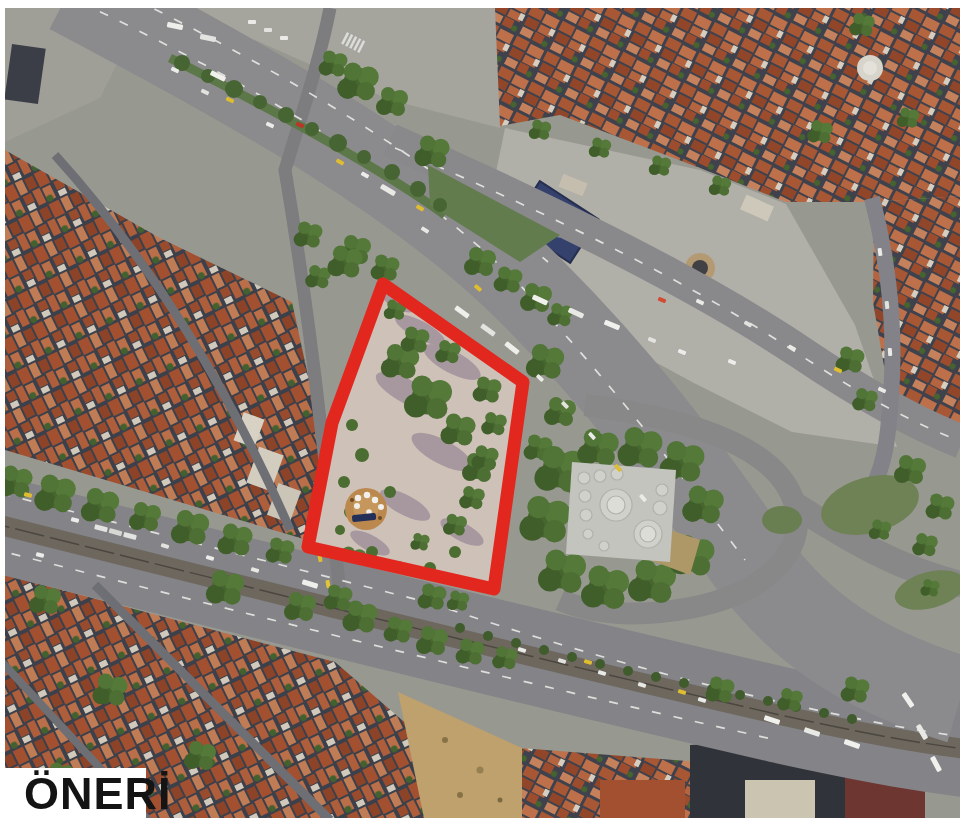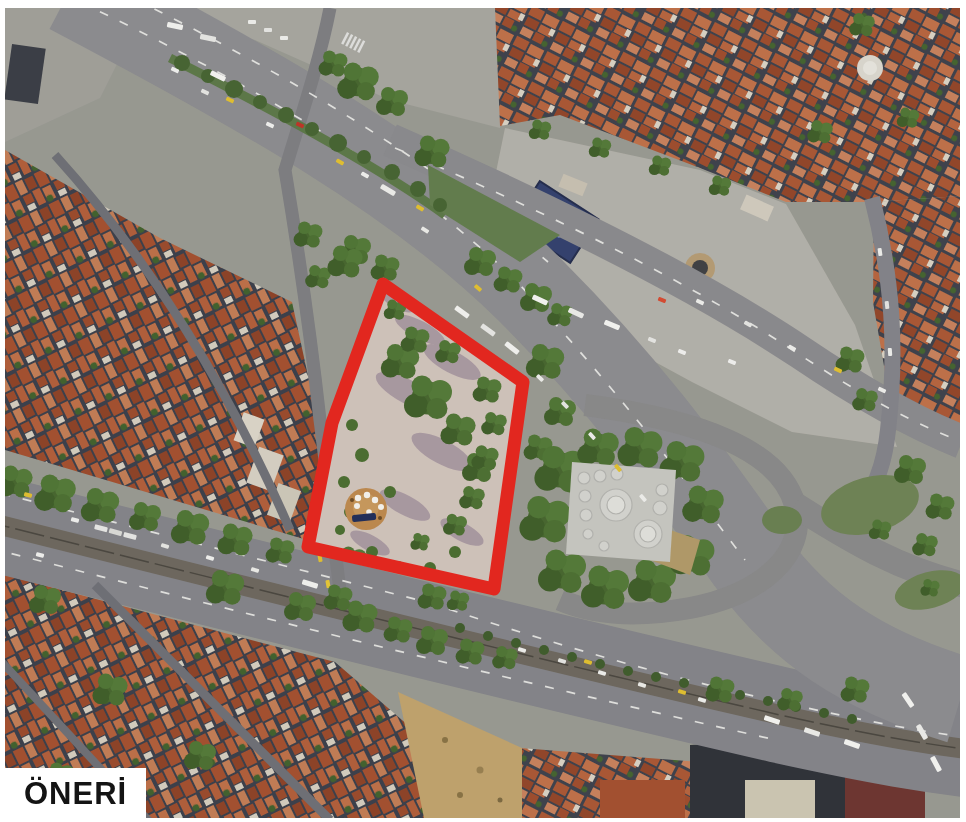--- a/index.html
+++ b/index.html
@@ -1,21 +1,21 @@
 <!DOCTYPE html>
 <html><head>
 <meta charset="utf-8">
 <style>
   html,body{margin:0;padding:0;background:#ffffff;}
   .stage{position:relative;width:966px;height:822px;background:#ffffff;overflow:hidden;
          font-family:"Liberation Sans", sans-serif;}
   .map-svg{position:absolute;left:5px;top:8px;}
   .oneri-label{position:absolute;left:0px;top:768px;width:146px;height:52px;background:#ffffff;
     display:flex;align-items:center;z-index:20;}
-  .oneri-label span{padding-left:24px;font-size:31px;font-weight:bold;color:#141414;
+  .oneri-label span{padding-left:24px;font-size:45px;font-weight:bold;color:#141414;
     letter-spacing:1px;text-align:right;}
 </style>
 </head>
 <body>
 
 <div class="stage">
 <svg class="map-svg" width="955" height="810" viewBox="5 8 955 810" xmlns="http://www.w3.org/2000/svg">
   <defs>
     <pattern id="roofsA" width="34" height="34" patternUnits="userSpaceOnUse" patternTransform="rotate(64)">
       <rect width="34" height="34" fill="#3b3f4a"></rect>

